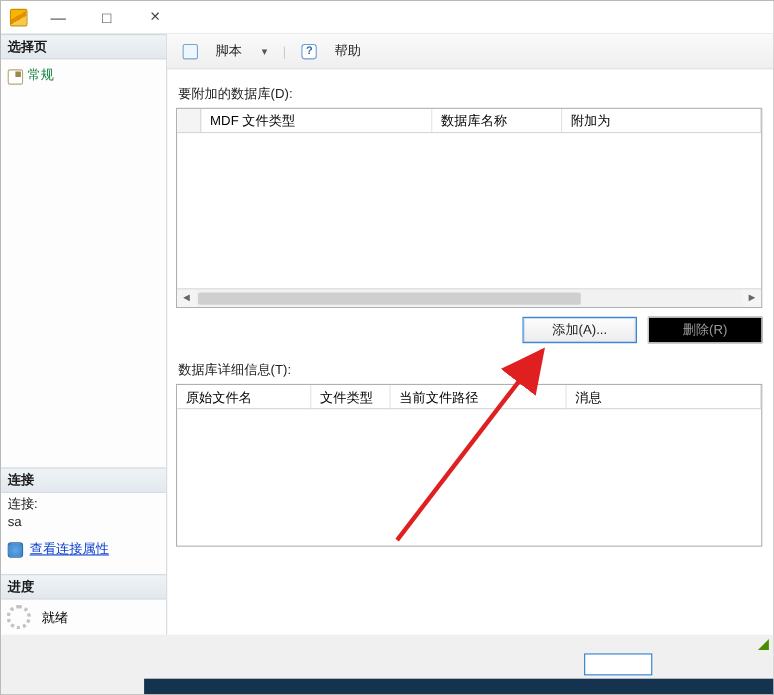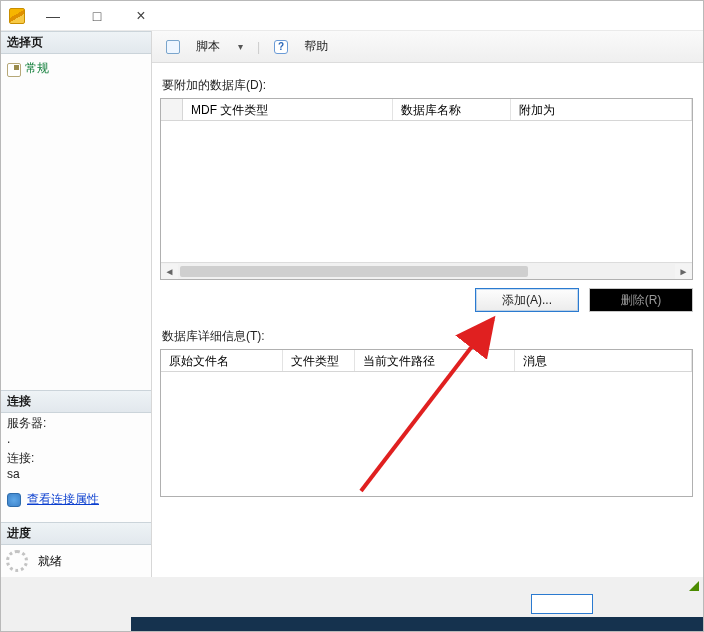--- a/index.html
+++ b/index.html
@@ -279,24 +279,20 @@
       <div class="panel-body">
         <div class="tree-item">
           <span class="page-icon"></span>
           <span>常规</span>
         </div>
       </div>
 
       <div class="left-spacer"></div>
 
       <div class="panel-header">连接</div>
-      <div class="conn-kv">
-        <div class="k">服务器:</div>
-        <div class="v">.</div>
-      </div>
       <div class="conn-kv">
         <div class="k">连接:</div>
         <div class="v">sa</div>
       </div>
       <a class="link" href="#">
         <span class="link-icon"></span>
         <span>查看连接属性</span>
       </a>
 
       <div style="height:12px"></div>

